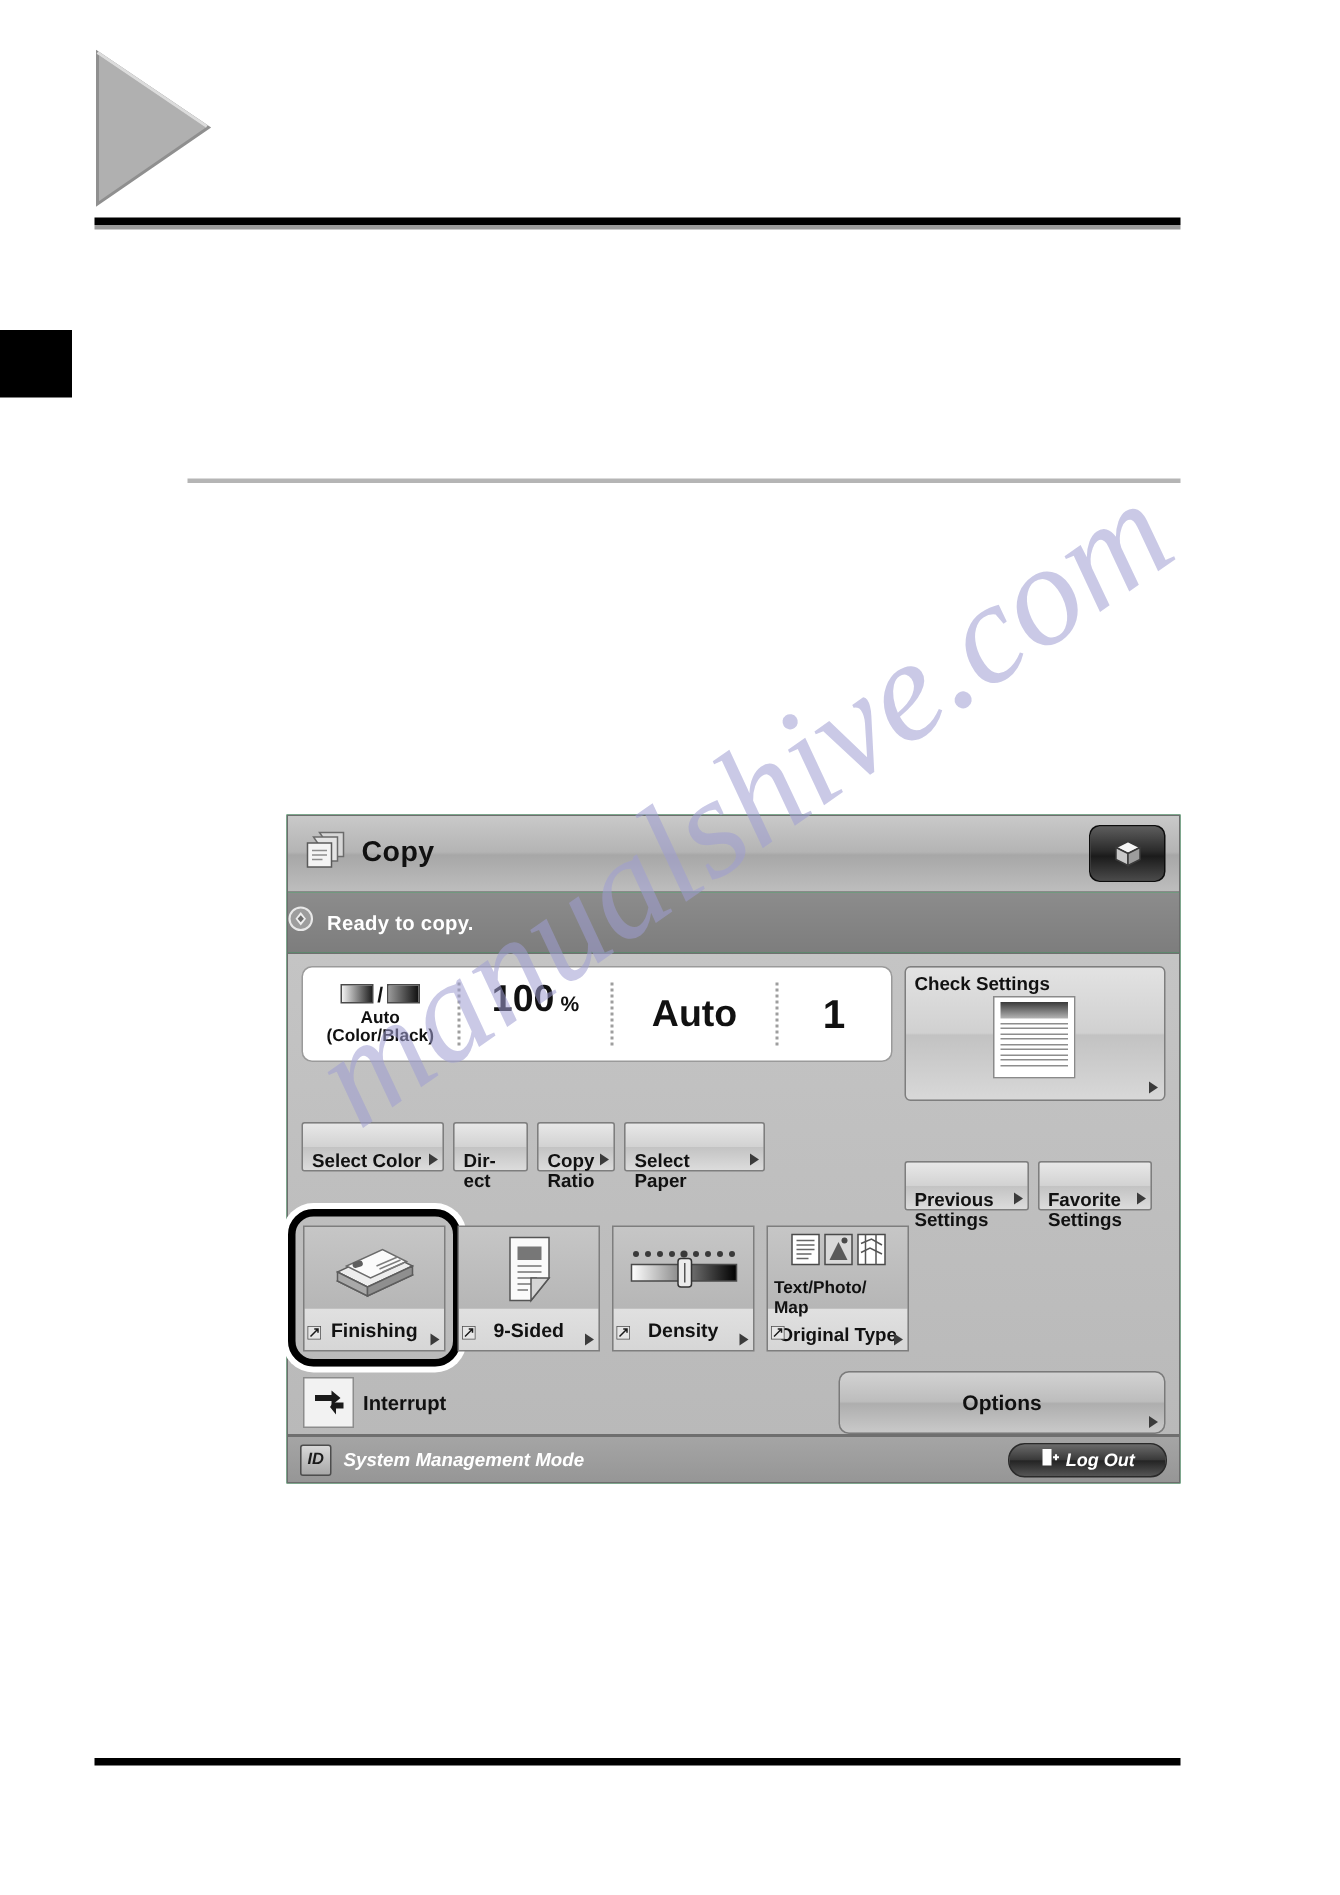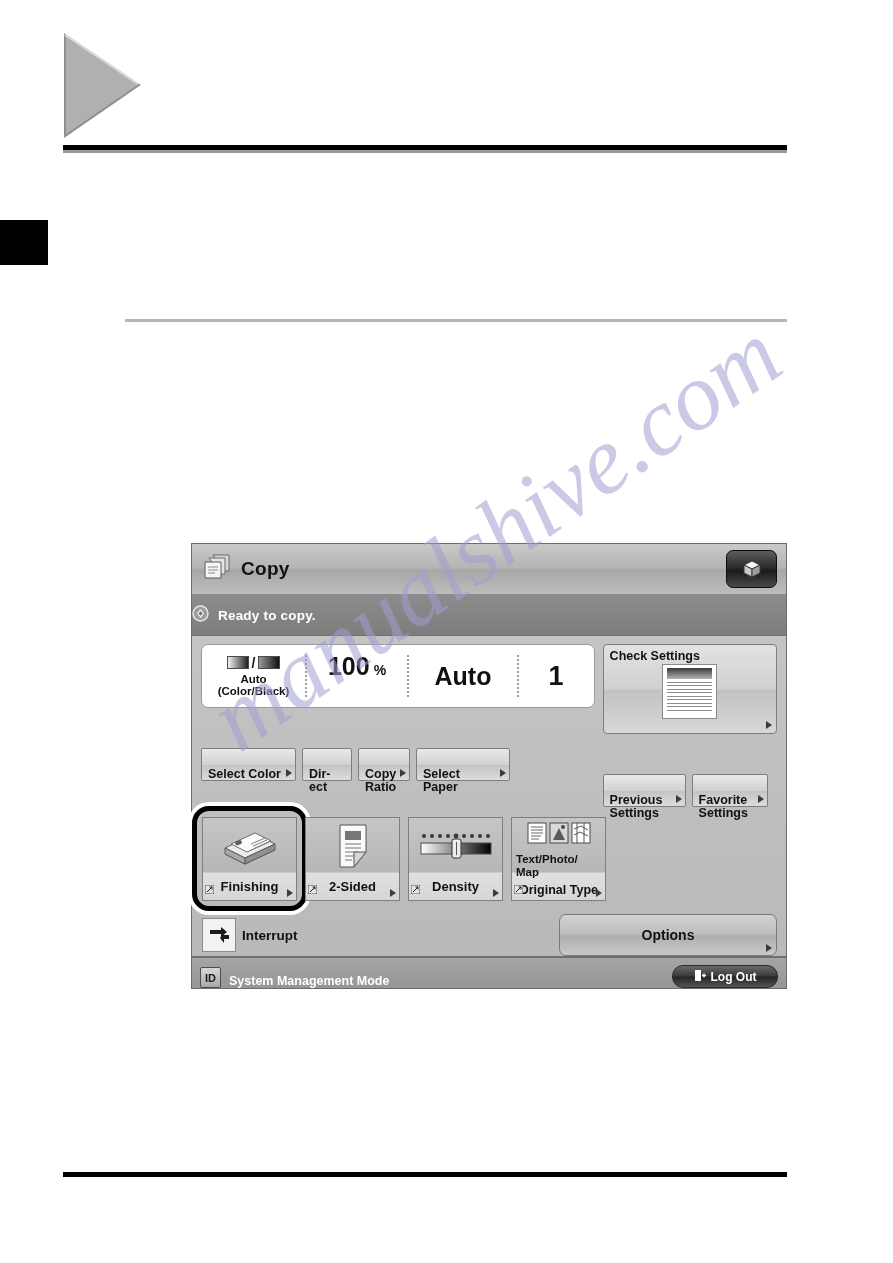--- a/index.html
+++ b/index.html
@@ -192,21 +192,21 @@
     display:flex; align-items:center; justify-content:center;
     font-size:14px; font-weight:bold; color:#111;
   }
   .options-btn .arrow { position:absolute; right:4px; bottom:3px; }
 
   
   .footer {
     position:absolute; left:0; bottom:0; width:100%; height:32px;
     background:linear-gradient(to bottom,#a5a5a5 0%,#969696 100%);
     border-top:2px solid #6f6f6f;
-    display:flex; align-items:flex-end; padding:0 8px; box-sizing:border-box;
+    display:flex; align-items:center; padding:0 8px; box-sizing:border-box;font-style:italic;
   }
   .id-badge {
     width:19px; height:19px; border:1px solid #4d4d4d; border-radius:2px;
     background:linear-gradient(to bottom,#d8d8d8,#a8a8a8);
     font-size:11px; font-weight:bold; color:#1b1b1b;
     display:flex; align-items:center; justify-content:center;
   }
   .footer-text { color:#fff; font-size:12.5px; font-weight:bold; margin-left:8px; }
   .logout-btn {
     margin-left:auto; width:104px; height:21px; border-radius:11px;
@@ -389,21 +389,21 @@
               <g stroke="#8a8a8a" stroke-width="1.2">
                 <line x1="13" y1="22" x2="29" y2="22"></line>
                 <line x1="13" y1="26" x2="29" y2="26"></line>
                 <line x1="13" y1="30" x2="26" y2="30"></line>
                 <line x1="13" y1="34" x2="23" y2="34"></line>
                 <line x1="13" y1="38" x2="20" y2="38"></line>
               </g>
               <polygon points="34,30 22,45 22,30" fill="#d6d6d6" stroke="#555"></polygon>
             </svg>
           </div>
-          <div class="tile-label">2-Sided</div>
+          <div class="tile-label">9-Sided</div>
           <span class="corner-mark">
             <svg width="9" height="9" viewBox="0 0 9 9">
                 <rect width="9" height="9" fill="#e6e6e6" stroke="#4a4a4a"></rect>
                 <path d="M2,7 L7,2 M4.5,2 L7,2 L7,4.5" stroke="#1a1a1a" fill="none"></path>
               </svg>
           </span>
           <span class="arrow"></span>
         </div>
 
         <div class="tile">

